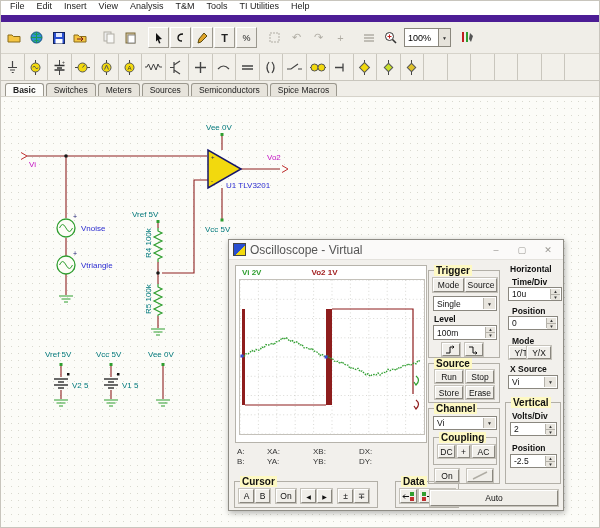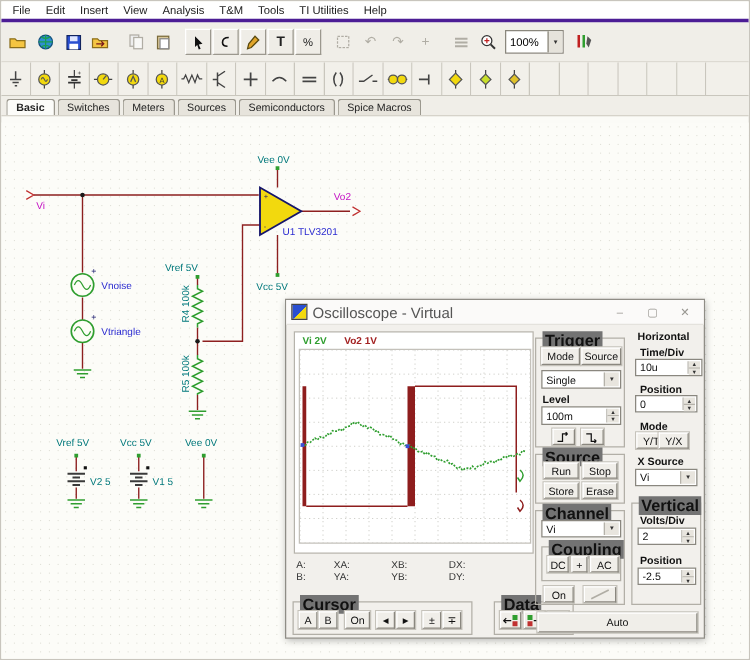--- a/index.html
+++ b/index.html
@@ -5,21 +5,21 @@
   html,body{margin:0;padding:0;}
   body{width:600px;height:528px;font-family:"Liberation Sans",sans-serif;-webkit-font-smoothing:antialiased;}
   .app{position:relative;width:600px;height:528px;background:#fbfbf7;overflow:hidden;border:1px solid #c8c5bd;box-sizing:border-box;}
 
   
   .titlebar{height:14px;background:linear-gradient(#f7b12a,#ec9c10);display:flex;align-items:center;padding:0 4px;gap:4px;}
   .app-icon{width:9px;height:9px;background:linear-gradient(135deg,#d23b3b 50%,#2a4fd0 50%);border:1px solid #7a4a00;flex:0 0 auto;}
   .titlebar .title{font-size:9px;color:#3a2a00;white-space:nowrap;}
 
   
-  .menubar{height:14px;background:#ffffff;display:flex;align-items:center;font-size:9px;color:#222;padding-left:3px;border-bottom:3px solid #4c1d95;}
+  .menubar{height:14px;background:#ffffff;display:flex;align-items:flex-start;font-size:9px;color:#222;padding-left:3px;border-bottom:7px solid #4c1d95;}
   .menu-item{padding:0 6px;cursor:default;}
 
   
   .toolbar1{height:27px;background:#f0eee8;display:flex;align-items:center;padding:2px 3px;gap:1px;border-bottom:1px solid #d6d3ca;}
   .tbtn{width:21px;height:21px;background:#f0eee8;border:1px solid #f0eee8;display:flex;align-items:center;justify-content:center;font-size:11px;color:#222;box-sizing:border-box;}
   .tbtn.raised{border-color:#fff #9b988e #9b988e #fff;background:#efede7;}
   .tbtn.gray{color:#b0ada4;}
   .tsep{width:5px;height:21px;}
   .zoom-combo{height:17px;background:#fff;border:1px solid #8a877d;display:flex;align-items:center;font-size:9px;padding-left:3px;margin-left:2px;}
   .zoom-combo .val{width:30px;}
@@ -41,32 +41,32 @@
 
   
   .scope{position:absolute;left:227px;top:238px;width:336px;height:272px;background:#f2f0ec;border:1px solid #8f8d86;box-shadow:1px 2px 6px rgba(0,0,0,.3);box-sizing:border-box;}
   .scope-titlebar{height:19px;background:#fbfaf9;border-bottom:1px solid #e4e2dd;display:flex;align-items:center;padding:0 4px;gap:4px;}
   .scope-icon{width:11px;height:11px;background:linear-gradient(135deg,#2a4fd0 55%,#f2d90e 55%);border:1px solid #444;}
   .scope-title{font-size:12px;color:#555;flex:1;}
   .wbtn{width:22px;height:16px;display:flex;align-items:center;justify-content:center;font-size:9px;color:#9a9893;}
 
   .display-panel{position:absolute;left:6px;top:25px;width:192px;height:178px;background:#fff;border:1px solid #b6b3ab;box-sizing:border-box;}
   .legend{position:absolute;left:6px;top:2px;font-size:8px;font-weight:bold;display:flex;gap:14px;}
-  .leg-vi{color:#2f9e2f;} .leg-vo2{color:#a32222;}
+  .leg-vi{color:#2f9e2f;} .leg-vo2{color:#a32222;margin-left:36px;}
   .plotbox{position:absolute;left:3px;top:13px;width:184px;height:154px;border:1px solid #c4c1ba;}
   .plotbox svg{display:block;}
   .gridlines{stroke:#c9c9c3;stroke-width:.7;stroke-dasharray:1 2.6;fill:none;}
 
   .readout{position:absolute;left:8px;top:207px;width:188px;font-size:8px;color:#333;line-height:10px;}
   .ro-row{display:flex;}
   .ro-row span{display:inline-block;}
   .ro-c1{width:30px;} .ro-c2{width:46px;} .ro-c3{width:46px;} .ro-c4{width:40px;}
 
   .groupbox{position:absolute;border:1px solid #b2afa7;box-sizing:border-box;}
-  .gb-label{position:absolute;top:-6px;left:5px;background:#737373;padding:0 2px;font-size:13px;font-weight:bold;color:#111;white-space:nowrap;}
+  .gb-label{position:absolute;top:-6px;left:5px;background:#fef9c3;padding:0 2px;font-size:10px;font-weight:bold;color:#111;white-space:nowrap;}
   .blabel{position:absolute;font-size:8.5px;font-weight:bold;color:#111;white-space:nowrap;}
 
   .pbtn{position:absolute;background:#f0eee9;border:1px solid;border-color:#fff #8a877f #8a877f #fff;box-shadow:0 0 0 1px #c5c2ba;display:flex;align-items:center;justify-content:center;font-size:8.5px;color:#111;box-sizing:border-box;}
   .field{position:absolute;background:#fff;border:1px solid #8a877f;box-sizing:border-box;font-size:8.5px;display:flex;align-items:center;padding-left:3px;color:#111;}
   .spin{position:absolute;right:1px;top:1px;bottom:1px;width:9px;display:flex;flex-direction:column;border-left:1px solid #b5b2aa;}
   .spin div{flex:1;background:#e8e5de;display:flex;align-items:center;justify-content:center;font-size:4.5px;color:#333;}
   .spin div:first-child{border-bottom:1px solid #b5b2aa;}
   .darr{position:absolute;right:1px;top:1px;bottom:1px;width:11px;background:#e8e5de;border-left:1px solid #b5b2aa;display:flex;align-items:center;justify-content:center;font-size:5px;color:#333;}
 
   .auto-btn{position:absolute;left:201px;top:250px;width:128px;height:16px;}

